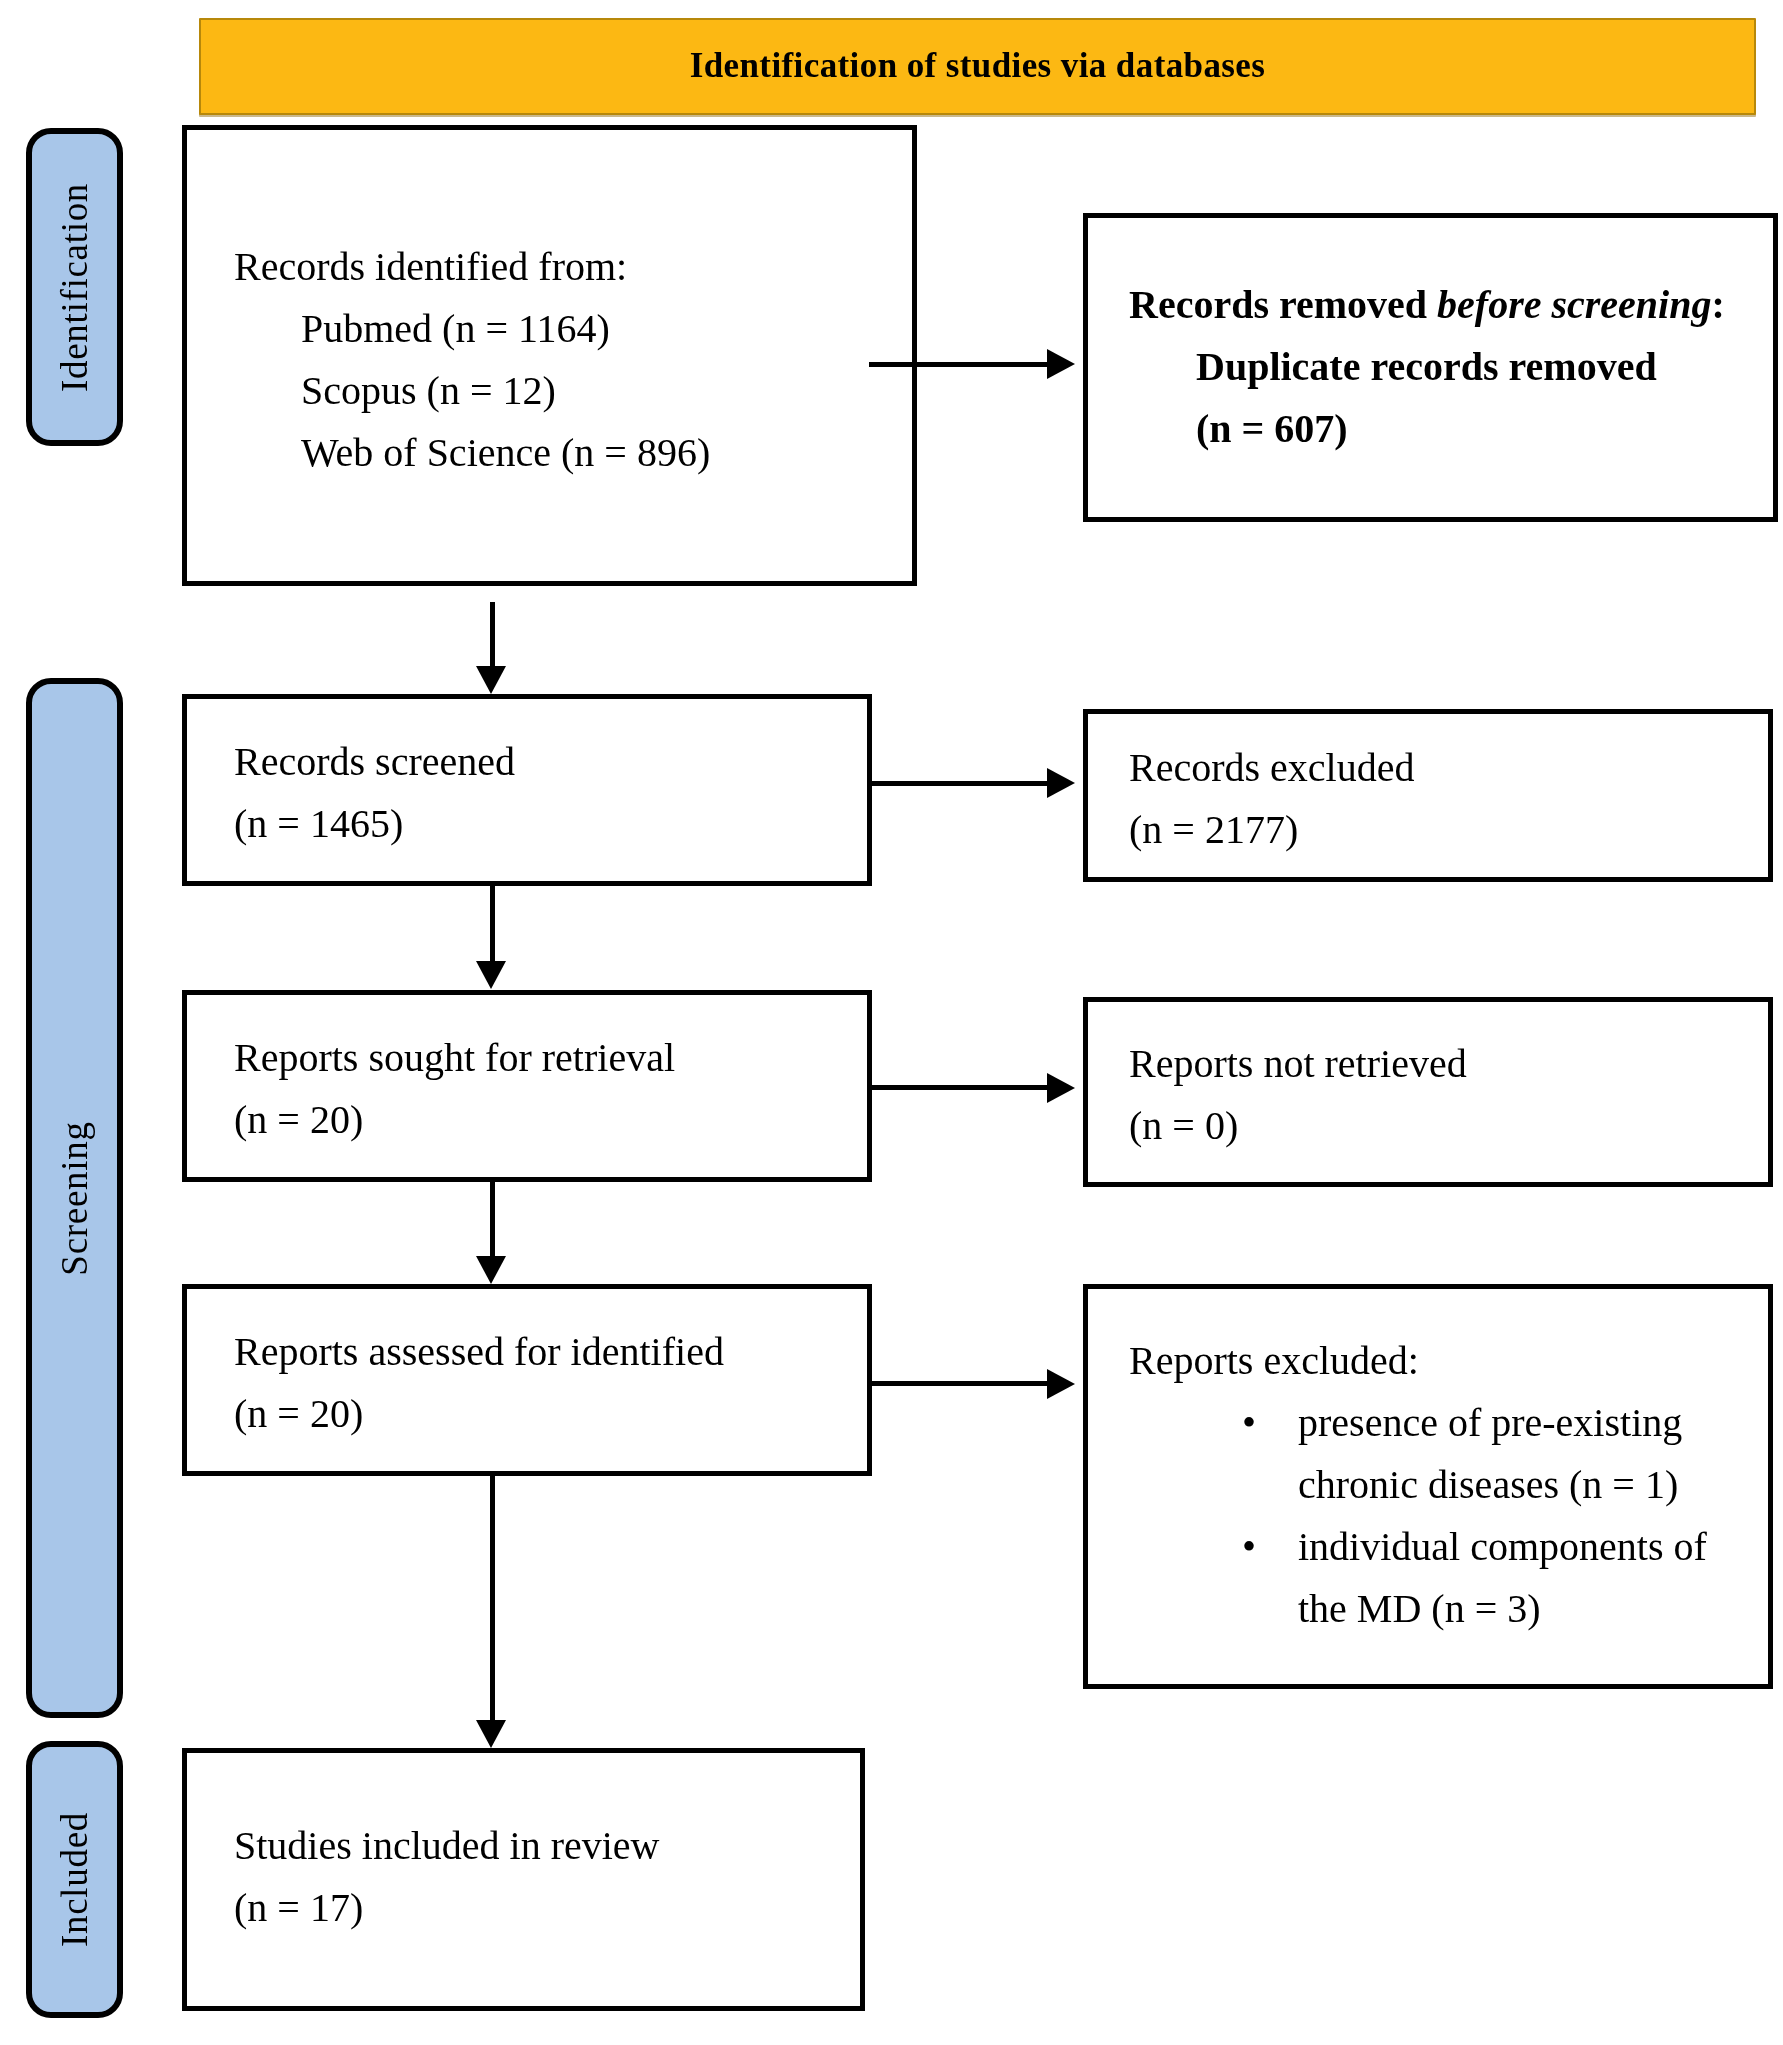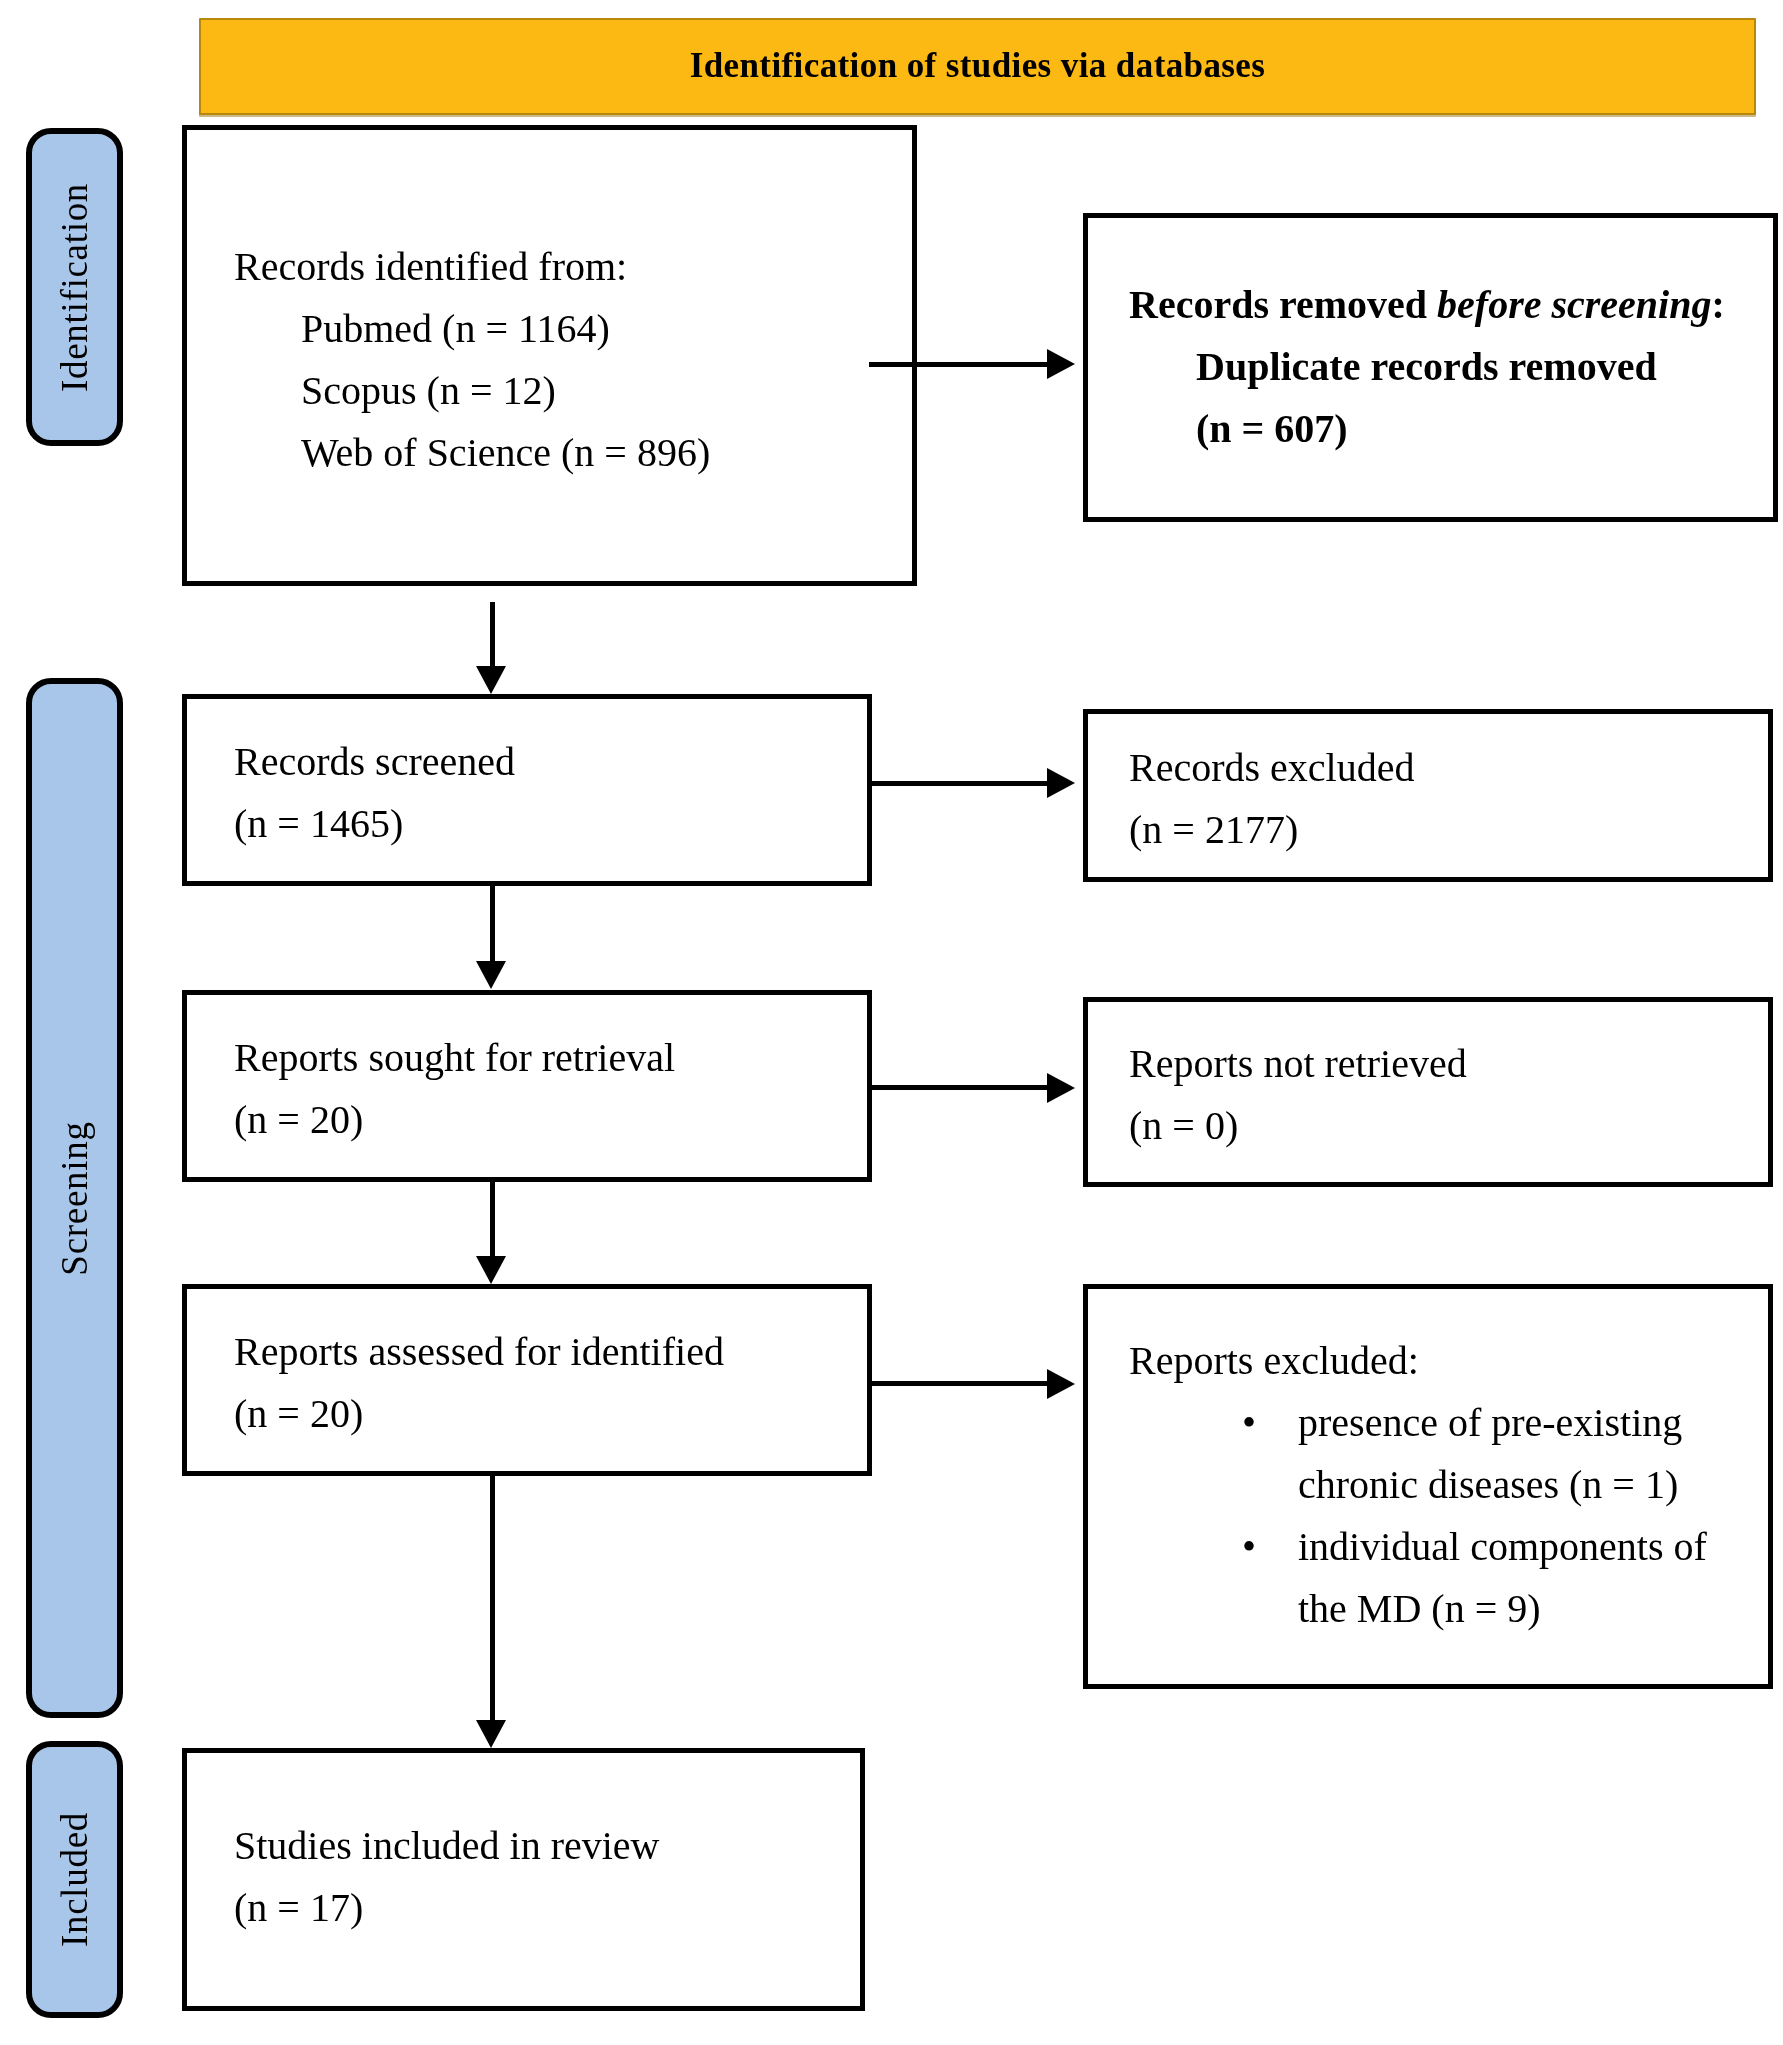--- a/index.html
+++ b/index.html
@@ -132,21 +132,21 @@
   </div>
 
   <div class="wbox b8">
     <div>Reports excluded:</div>
     <div class="bullet-row">
       <span class="bullet-glyph">•</span>
       <span class="bullet-text">presence of pre-existing chronic diseases (n = 1)</span>
     </div>
     <div class="bullet-row">
       <span class="bullet-glyph">•</span>
-      <span class="bullet-text">individual components of the MD (n = 9)</span>
+      <span class="bullet-text">individual components of the MD (n = 3)</span>
     </div>
   </div>
 
   <div class="wbox b9">
     <div>Studies included in review</div>
     <div>(n = 17)</div>
   </div>
 
   <div class="vline" style="top:602px;  height:65px;"></div>
   <div class="vhead" style="top:666px;"></div>

